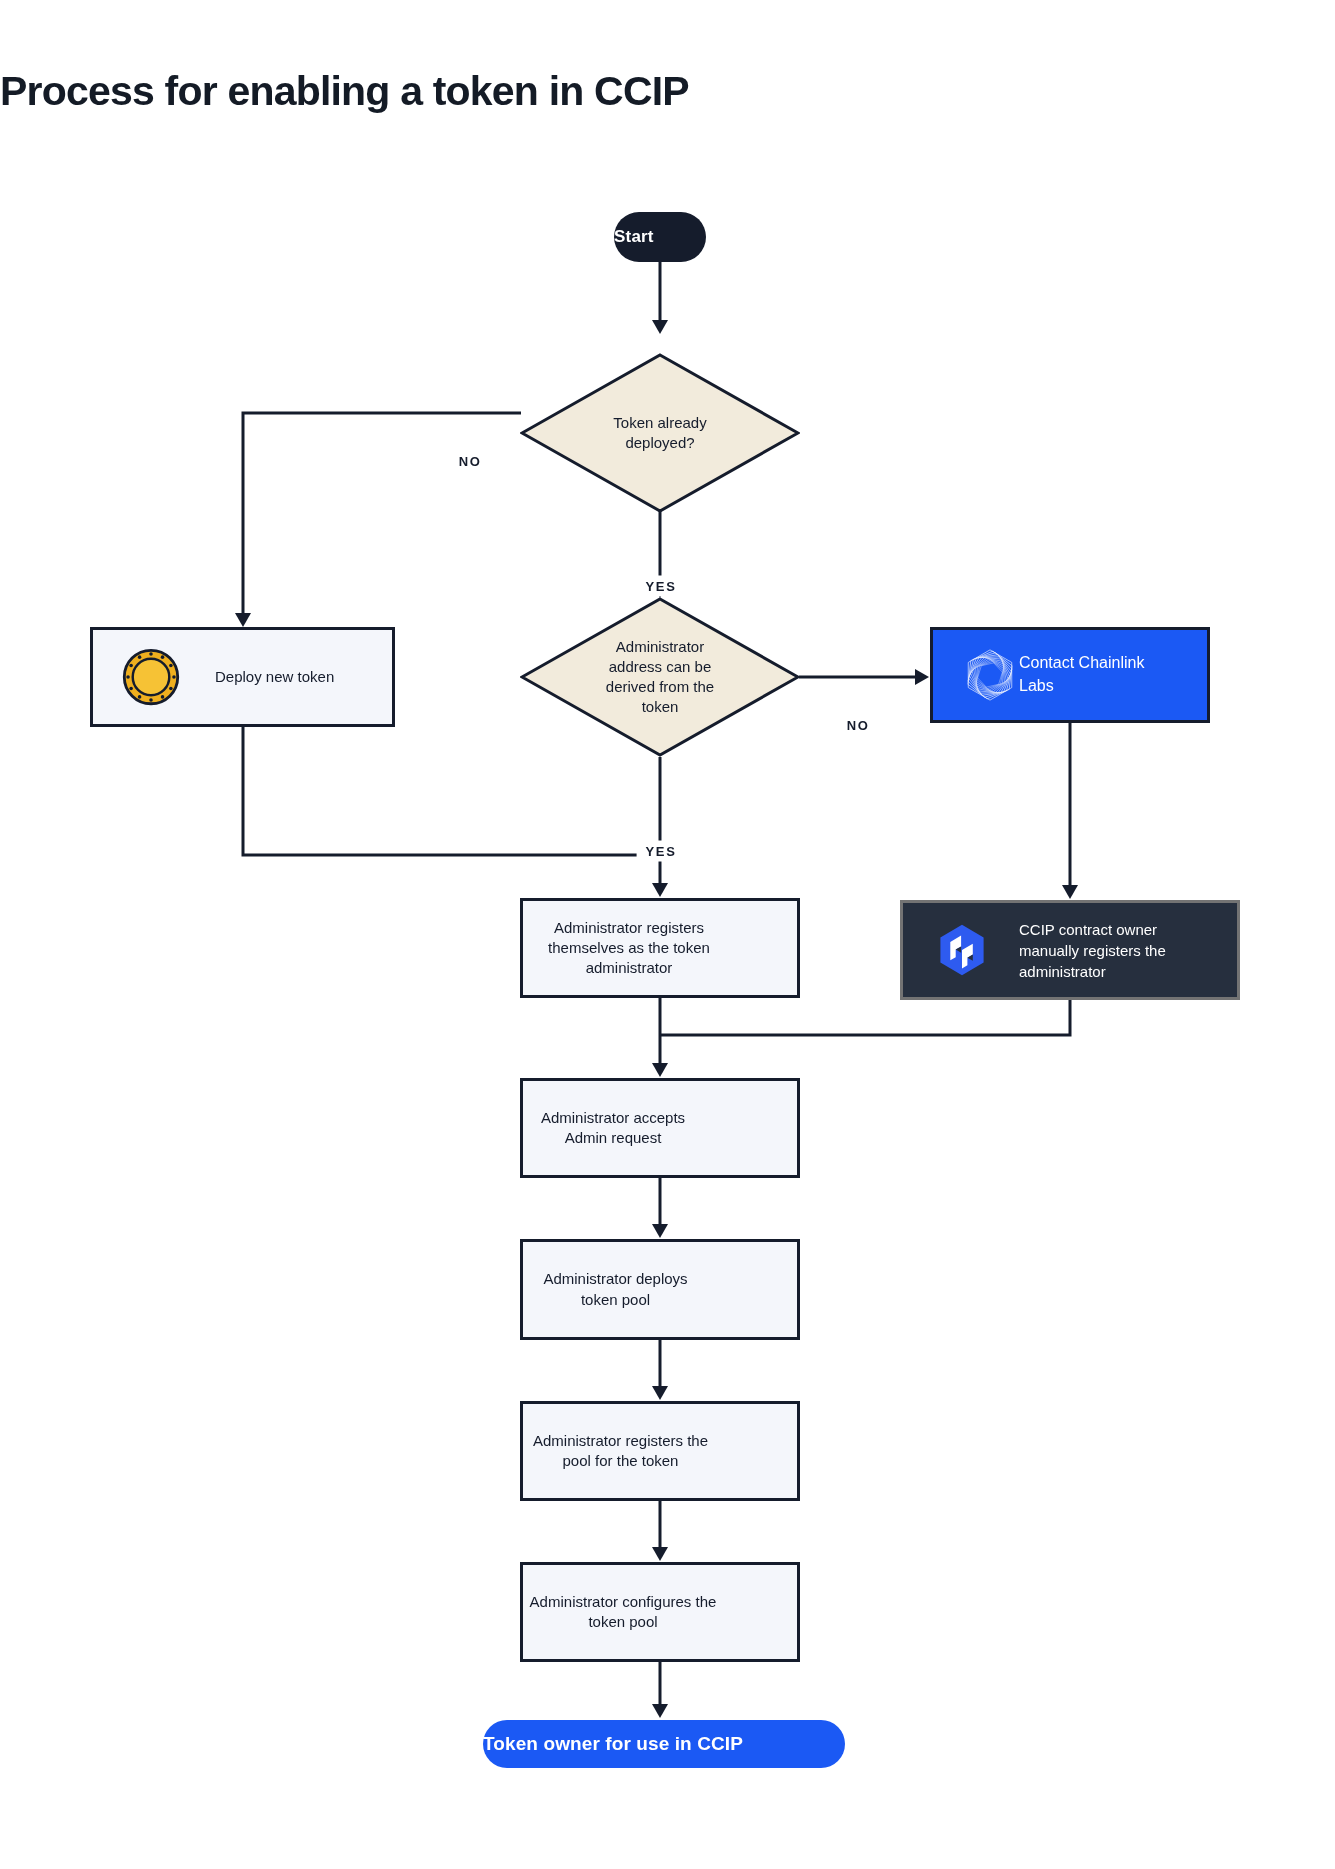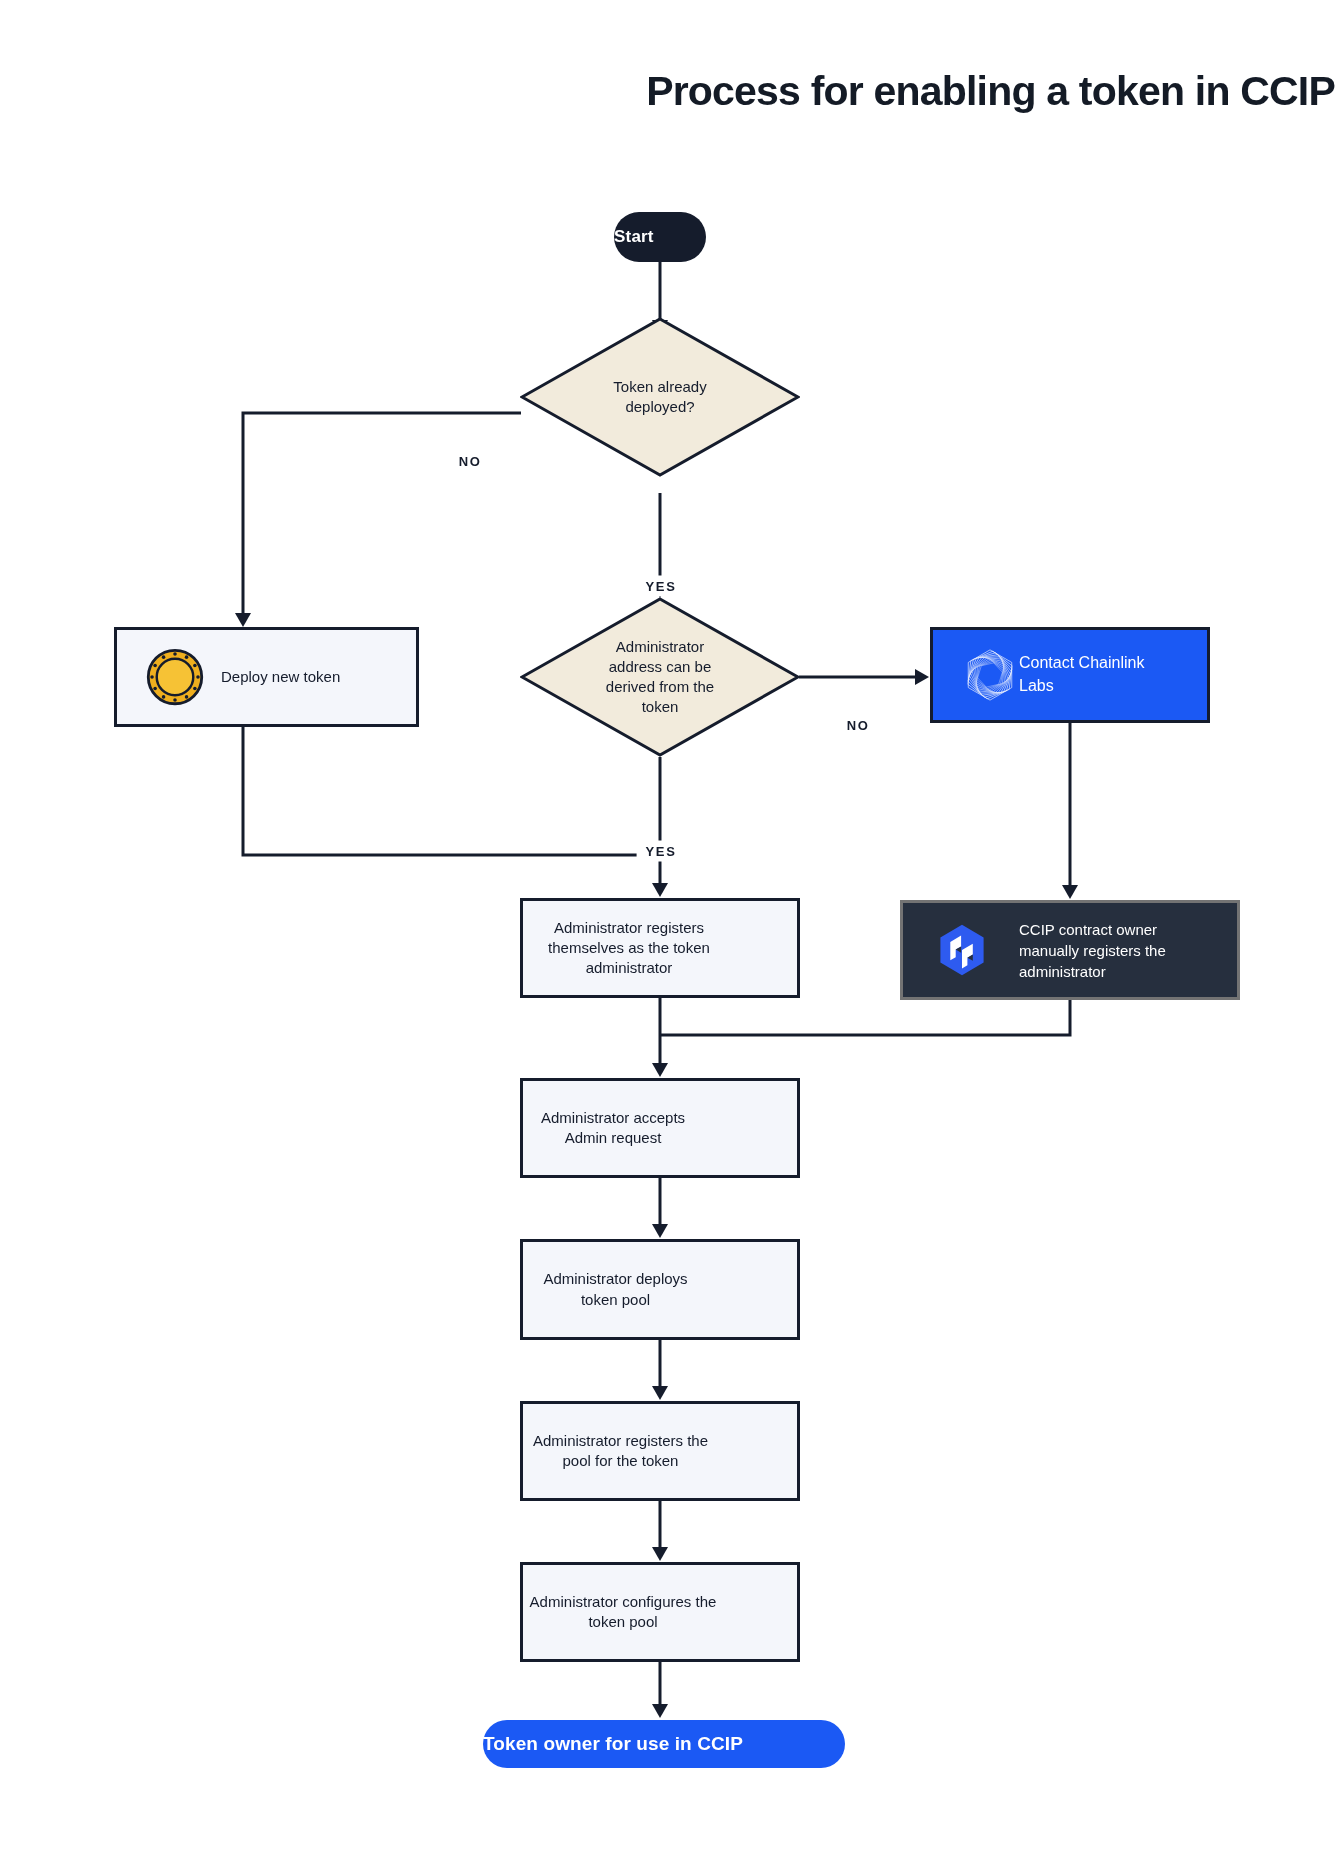--- a/index.html
+++ b/index.html
@@ -2,21 +2,21 @@
 <html><head>
 <meta charset="utf-8">
 <style>
   * { margin:0; padding:0; box-sizing:border-box; }
   html,body { background:#ffffff; }
   body { font-family:"Liberation Sans","DejaVu Sans",sans-serif; color:#151C2C; }
   #canvas { position:relative; width:1335px; height:1869px; margin:0 auto; background:#ffffff; overflow:hidden; }
 
   .page-title {
     position:absolute; left:0; top:68px; width:100%;
-    text-align:right; font-size:41px; font-weight:700; letter-spacing:-0.8px; color:#141B26;
+    text-align:left; font-size:41px; font-weight:700; letter-spacing:-0.8px; color:#141B26;
   }
 
   svg.connectors { position:absolute; left:0; top:0; pointer-events:none; }
   .conn { stroke:#151C2C; stroke-width:3; fill:none; }
   .ah { fill:#151C2C; }
 
   .node { position:absolute; display:flex; align-items:center; justify-content:flex-start; text-align:center; }
 
   .pill {
     background:#151C2C; color:#ffffff; border-radius:26px;
@@ -102,33 +102,33 @@
     <polygon class="ah" points="652,1547 668,1547 660,1561"></polygon>
 
     <path class="conn" d="M660,1662 V1704"></path>
     <polygon class="ah" points="652,1704 668,1704 660,1718"></polygon>
   </svg>
 
   <div class="node pill" style="left:614px; top:212px; width:92px; height:50px;">
     <span class="txt">Start</span>
   </div>
 
-  <div class="node diamond" style="left:520px; top:317px; width:280px; height:160px;">
+  <div class="node diamond" style="left:520px; top:353px; width:280px; height:160px;">
     <svg width="280" height="160" viewBox="0 0 280 160">
       <polygon points="140,2 278,80 140,158 2,80" fill="#F2EBDC" stroke="#151C2C" stroke-width="3"></polygon>
     </svg>
     <div class="dtext">
         <span class="txt" style="max-width:150px;">Token already deployed?</span>
       </div>
   </div>
 
   <div class="edge-label" style="left:470px; top:413px;">NO</div>
   <div class="edge-label" style="left:661px; top:538px;">YES</div>
 
-  <div class="node process icon-box" style="left:90px; top:627px; width:305px; height:100px; padding-left:28px; gap:16px;margin-left:24px;">
+  <div class="node process icon-box" style="left:90px; top:627px; width:305px; height:100px; padding-left:28px; gap:34px;">
     <svg class="ic" width="60" height="60" viewBox="0 0 64 64">
       <circle cx="32" cy="32" r="28.5" fill="#EFAF1E" stroke="#151C2C" stroke-width="3"></circle>
       <circle cx="32" cy="32" r="19.5" fill="#F6C235" stroke="#151C2C" stroke-width="2.6"></circle>
       <g fill="#151C2C">
         <circle cx="56.5" cy="32" r="1.9"></circle>
           <circle cx="53.2" cy="44.3" r="1.9"></circle>
         <circle cx="44.3" cy="53.2" r="1.9"></circle>
           <circle cx="32" cy="56.5" r="1.9"></circle>
         <circle cx="19.8" cy="53.2" r="1.9"></circle>
           <circle cx="10.8" cy="44.3" r="1.9"></circle>

